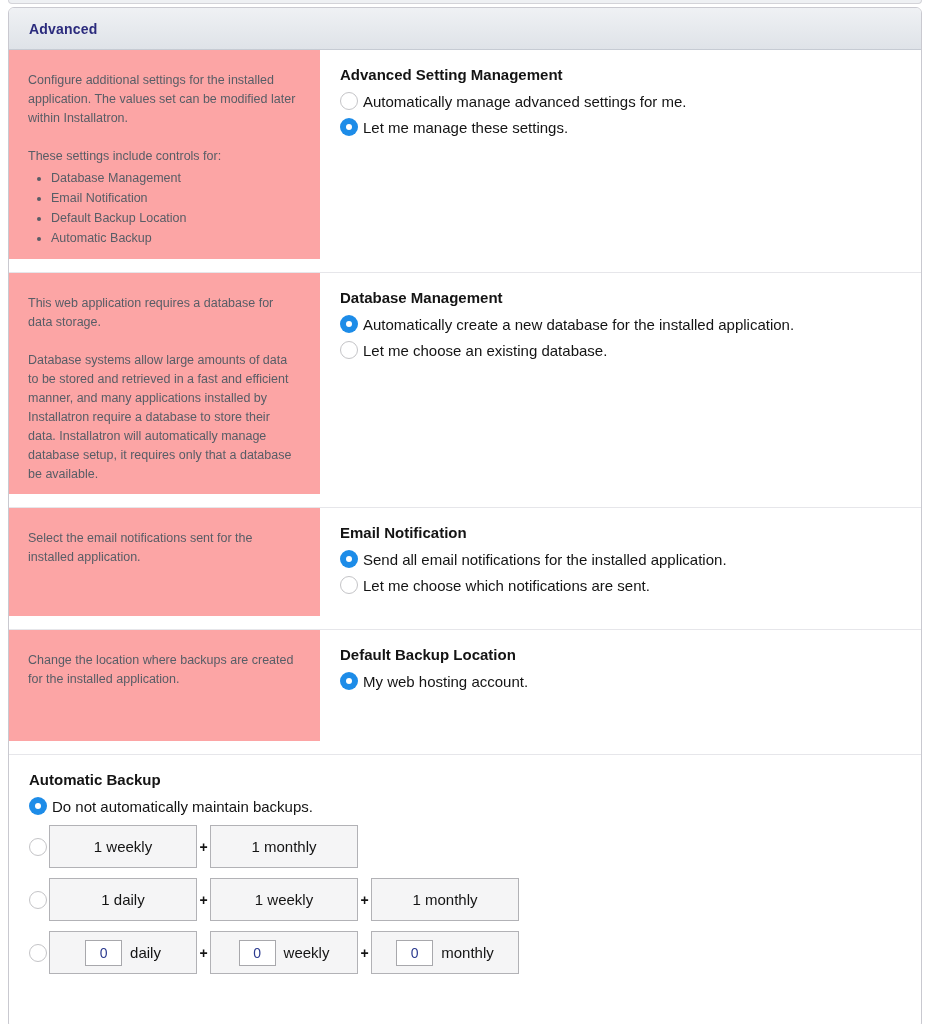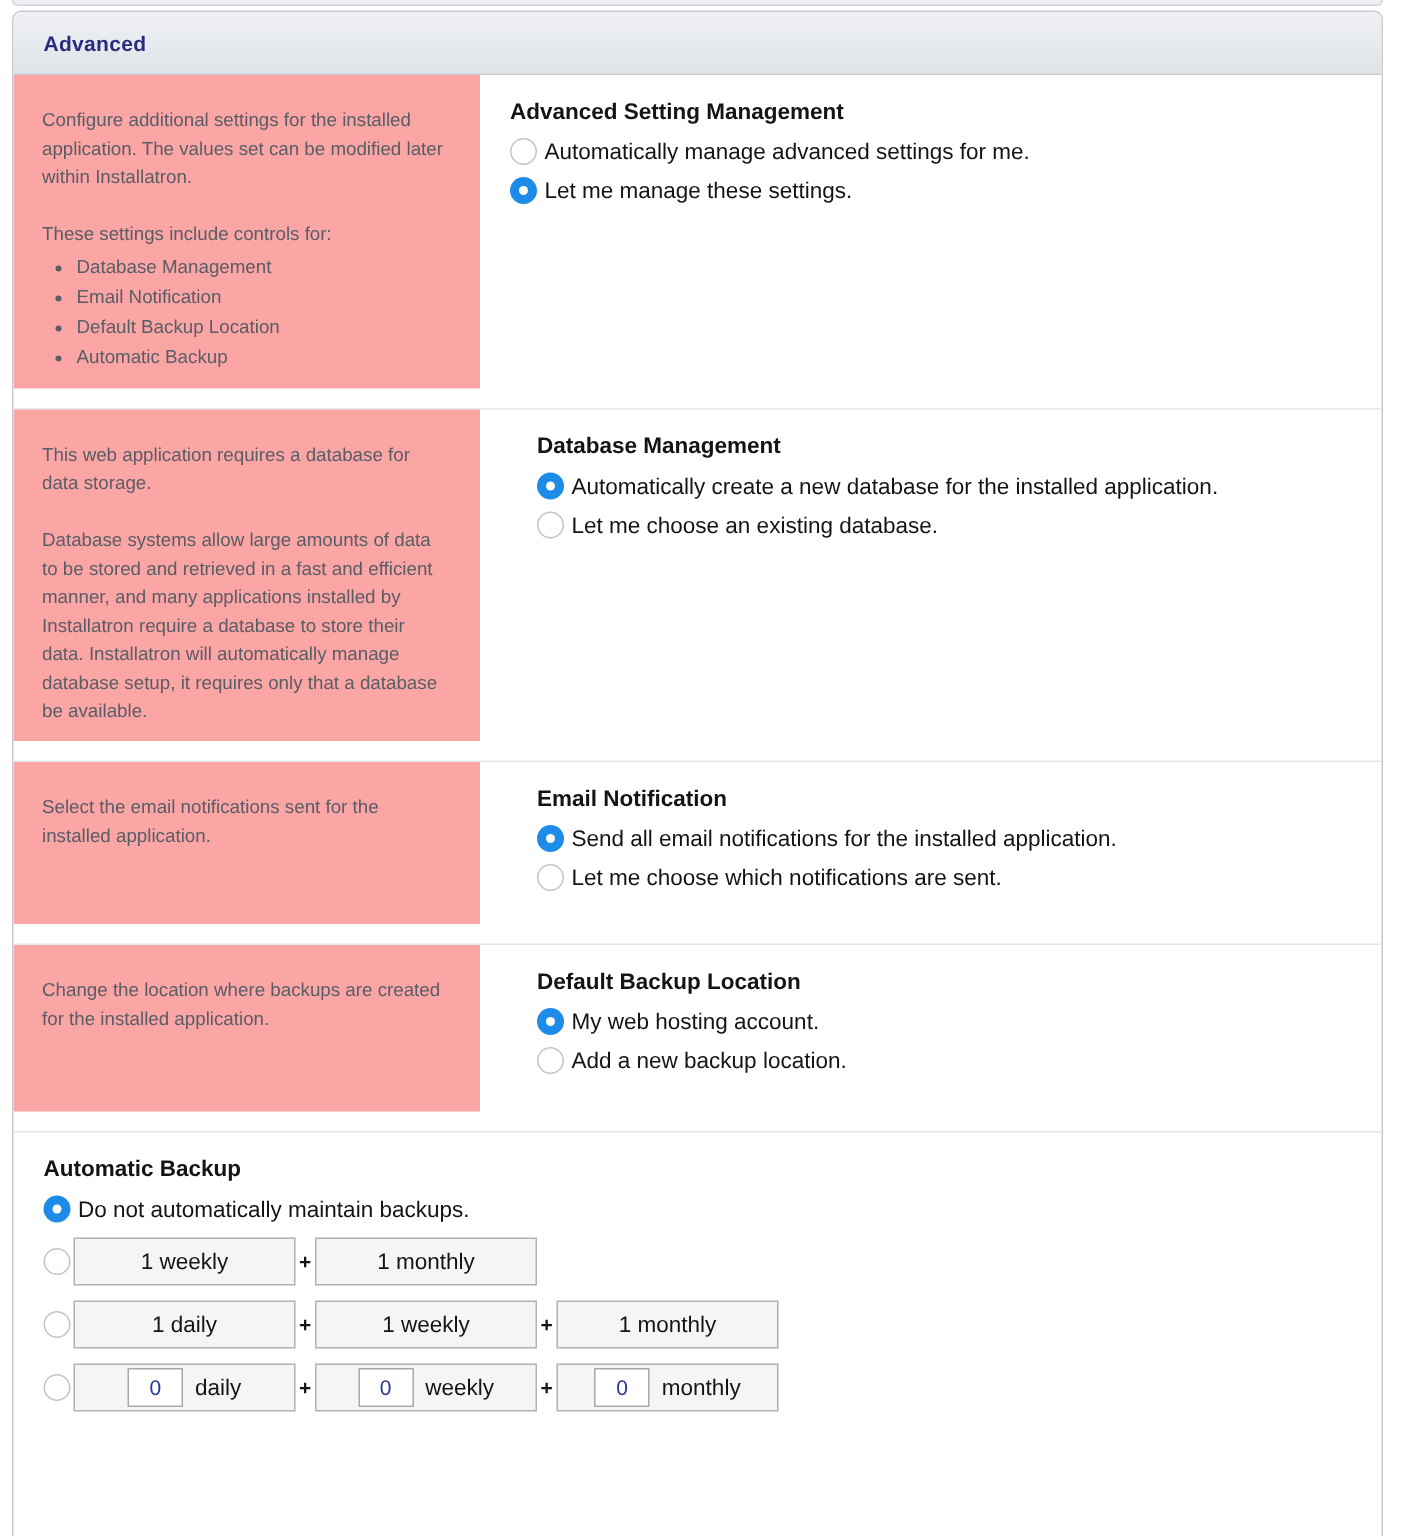--- a/index.html
+++ b/index.html
@@ -24,21 +24,21 @@
   .card-header {
     height:41px;
     background:linear-gradient(#eff1f4,#dfe3e8);
     border-bottom:1px solid #c6cbd3;
     display:flex; align-items:center;
     padding:0 20px;
   }
   .card-title { font-size:14px; font-weight:bold; color:#2b2b7d; margin:0; letter-spacing:.2px; }
 
   .row { display:flex; align-items:stretch; }
-  .row + .row { border-top:1px solid #e6e6ea;gap:18px; }
+  .row + .row { border-top:1px solid #e6e6ea; }
   .row-1 { min-height:210px; } .row-2 { min-height:224px; }
   .row-3 { min-height:121px; } .row-4 { min-height:124px; }
   .row-5 { min-height:273px; }
 
   .row-left {
     width:311px; min-width:311px; box-sizing:border-box;
     background:#fca5a5;
     padding:21px 20px 10px 19px;
     margin-bottom:13px;
     color:#585d66; font-size:12.5px; line-height:1.52;
@@ -61,21 +61,21 @@
   .radio.checked { border:none; background:#1d8ce8; }
   .radio.checked::after {
     content:""; position:absolute; top:6px; left:6px;
     width:6px; height:6px; border-radius:50%; background:#fff;
   }
   .option-label { font-size:15px; color:#141414; }
 
   .sched-row { display:flex; align-items:center; margin:10px 0; }
   .sched-row .radio { margin-right:2px; }
   .sched-box {
-    width:148px; min-width:148px; height:32px; box-sizing:border-box;
+    width:148px; min-width:148px; height:43px; box-sizing:border-box;
     background:#f5f5f6; border:1px solid #b2b2b6;
     display:flex; align-items:center; justify-content:center;
     font-size:15px; color:#141414;
   }
   .plus { width:13px; text-align:center; font-weight:bold; font-size:14px; color:#141414; }
   .mini-input {
     width:37px; height:26px; box-sizing:border-box;
     border:1px solid #a8a8ac; background:#fff;
     text-align:center; font-size:14px; color:#2b3a8f;
     font-family:"Liberation Sans", sans-serif;
@@ -155,24 +155,20 @@
   <div class="row row-4">
     <div class="row-left">
       <p>Change the location where backups are created for the installed application.</p>
     </div>
     <div class="row-right">
       <h2 class="section-heading">Default Backup Location</h2>
       <div class="option">
         <span class="radio checked"></span>
         <span class="option-label">My web hosting account.</span>
       </div>
-      <div class="option">
-        <span class="radio"></span>
-        <span class="option-label">Add a new backup location.</span>
-      </div>
     </div>
   </div>
 
   <div class="row row-5">
     <div class="row-right">
       <h2 class="section-heading">Automatic Backup</h2>
 
       <div class="option">
         <span class="radio checked"></span>
         <span class="option-label">Do not automatically maintain backups.</span>

